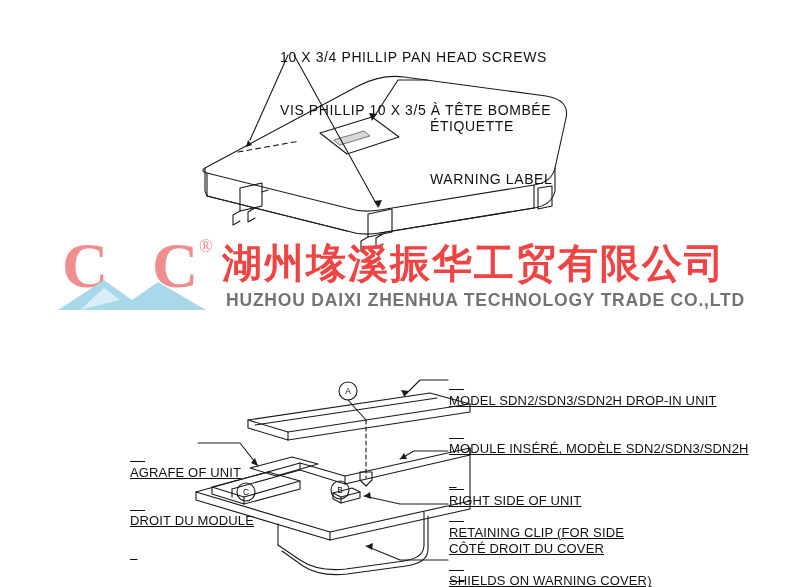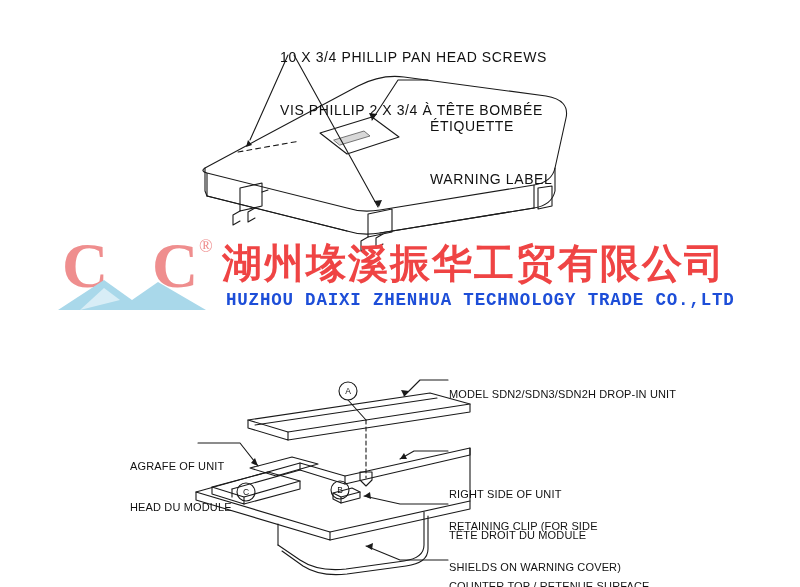--- a/index.html
+++ b/index.html
@@ -33,22 +33,23 @@
     color: #111111;
     white-space: pre;
     line-height: 1.25;
     letter-spacing: 0.2px;
   }
   .top-label {
     font-size: 14px;
     letter-spacing: 0.6px;
   }
   .bot-label {
-    font-size: 11px;
+    font-size: 13px;
     letter-spacing: 0.15px;
+    text-decoration: underline;
   }
   
   .wm {
     position: absolute;
     left: 0;
     top: 228px;
     width: 800px;
     height: 100px;
     pointer-events: none;
   }
@@ -86,24 +87,24 @@
     font-size: 40px;
     font-weight: bold;
     color: #ef4444;
     letter-spacing: 2px;
     white-space: nowrap;
   }
   .wm-en {
     position: absolute;
     left: 226px;
     top: 62px;
-    font-family: Liberation Mono, monospace;
+    font-family: Liberation Sans, sans-serif;
     font-size: 17.5px;
     font-weight: bold;
-    color: #1d4ed8;
+    color: #737373;
     letter-spacing: 0.8px;
     white-space: nowrap;
   }
   .circ-txt {
     position: absolute;
     font-size: 8.5px;
     font-family: "Liberation Sans", sans-serif;
     color: #111;
     text-align: center;
   }
@@ -196,21 +197,21 @@
       <path d="M448 504 L400 504 L364 496"></path>
       <path d="M364 496 L370 492 L371 499 Z" fill="#1a1a1a" stroke="none"></path>
 
       <path d="M448 560 L400 560 L366 546"></path>
       <path d="M366 546 L373 543 L372 550 Z" fill="#1a1a1a" stroke="none"></path>
     </g>
   </svg>
 
   <div class="lbl top-label" style="left:280px; top:14px;">
     <div>10 X 3/4 PHILLIP PAN HEAD SCREWS</div>
-    <div>VIS PHILLIP 2 X 3/4 À TÊTE BOMBÉE</div>
+    <div>VIS PHILLIP 10 X 3/5 À TÊTE BOMBÉE</div>
   </div>
 
   <div class="lbl top-label" style="left:430px; top:74px;">
     <div style="margin-top:9px;">ÉTIQUETTE</div>
     <div>WARNING LABEL</div>
   </div>
 
   <div class="wm">
     <div class="wm-c1">C</div>
     <div class="wm-c2">C</div>
@@ -218,30 +219,31 @@
     <svg class="wm-mtn" viewBox="0 0 148 38">
       <path d="M0 36 L46 6 L74 26 L100 8 L148 36 Z" fill="#a9d8ea"></path>
       <path d="M22 36 L46 14 L62 26 Z" fill="#ffffff" opacity="0.55"></path>
     </svg>
     <div class="wm-cn">湖州堟溪振华工贸有限公司</div>
     <div class="wm-en">HUZHOU DAIXI ZHENHUA TECHNOLOGY TRADE CO.,LTD</div>
   </div>
 
   <div class="lbl bot-label" style="left:449px; top:360px;">
     <div>MODEL SDN2/SDN3/SDN2H DROP-IN UNIT</div>
+    <div>MODULE INSÉRÉ, MODÈLE SDN2/SDN3/SDN2H</div>
   </div>
 
   <div class="lbl bot-label" style="left:130px; top:432px;">
     <div>AGRAFE OF UNIT</div>
-    <div>HEAD DU MODULE</div>
+    <div>DROIT DU MODULE</div>
   </div>
 
   <div class="lbl bot-label" style="left:449px; top:460px;">
     <div>RIGHT SIDE OF UNIT</div>
-    <div>TÊTE DROIT DU MODULE</div>
+    <div>CÔTÉ DROIT DU COVER</div>
   </div>
 
   <div class="lbl bot-label" style="left:449px; top:492px;">
     <div>RETAINING CLIP (FOR SIDE</div>
     <div>SHIELDS ON WARNING COVER)</div>
     <div style="margin-top:4px;">AGRAFE DE RETENUE (POUR ÉCRANS</div>
     
   </div>
 
   <div class="lbl bot-label" style="left:449px; top:552px;">

